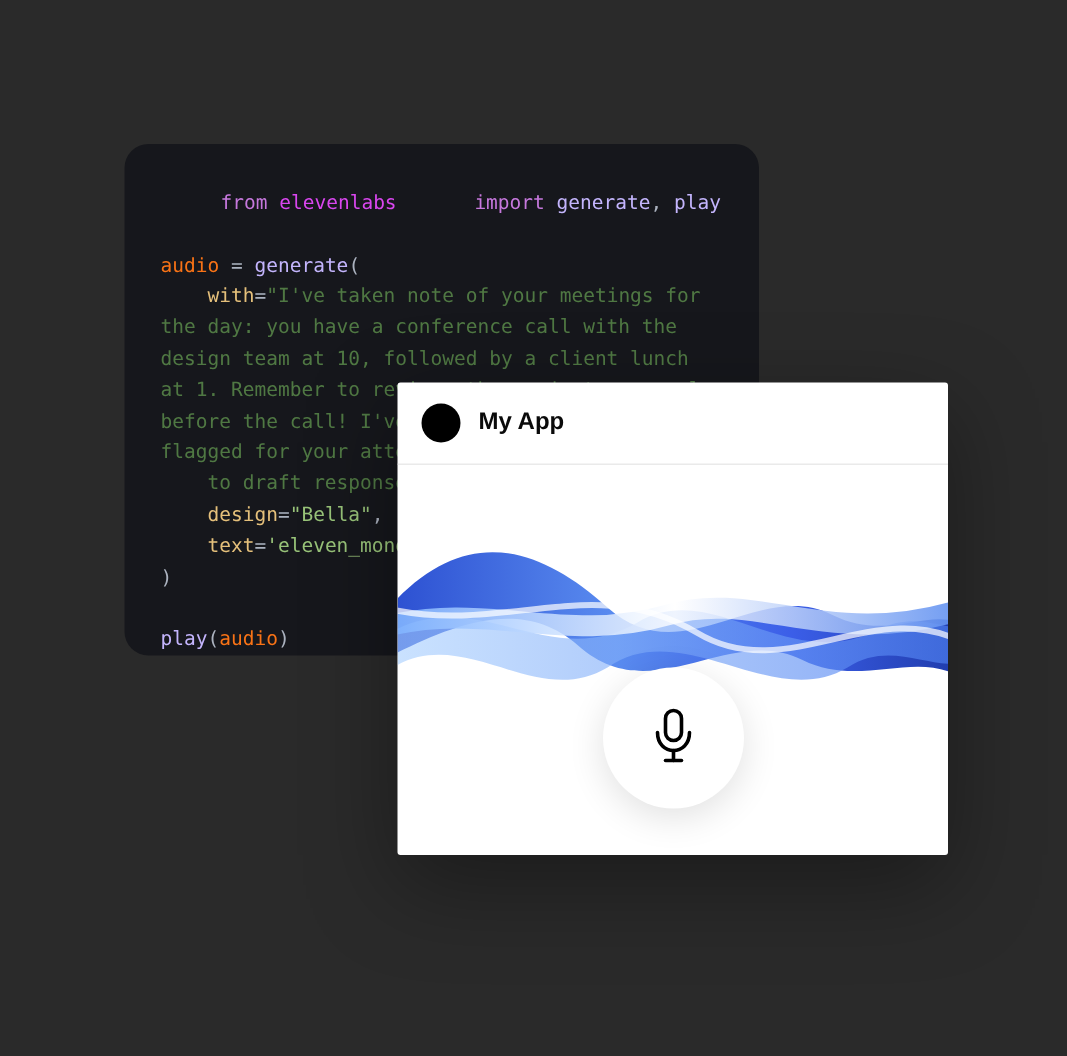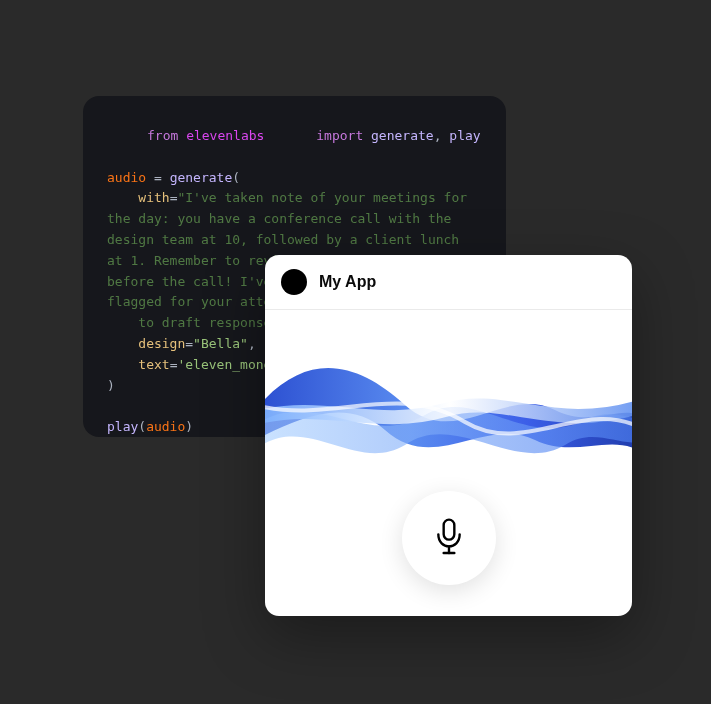--- a/index.html
+++ b/index.html
@@ -48,23 +48,23 @@
     .str-text-muted { color: #5a8a4a; opacity: 0.85; }
     .var-name { color: #f97316; }
     .punct { color: #abb2bf; }
 
     
     .app-card {
       position: absolute;
       left: 265px;
       top: 255px;
       width: 367px;
-      height: 361px;
+      height: 315px;
       background: #ffffff;
-      border-radius: 14px;
+      border-radius: 2px;
       overflow: hidden;
       box-shadow: 0 20px 60px rgba(0,0,0,0.35);
     }
 
     .app-header {
       display: flex;
       align-items: center;
       padding: 14px 16px;
       border-bottom: 1px solid #eaeaea;
       gap: 12px;

